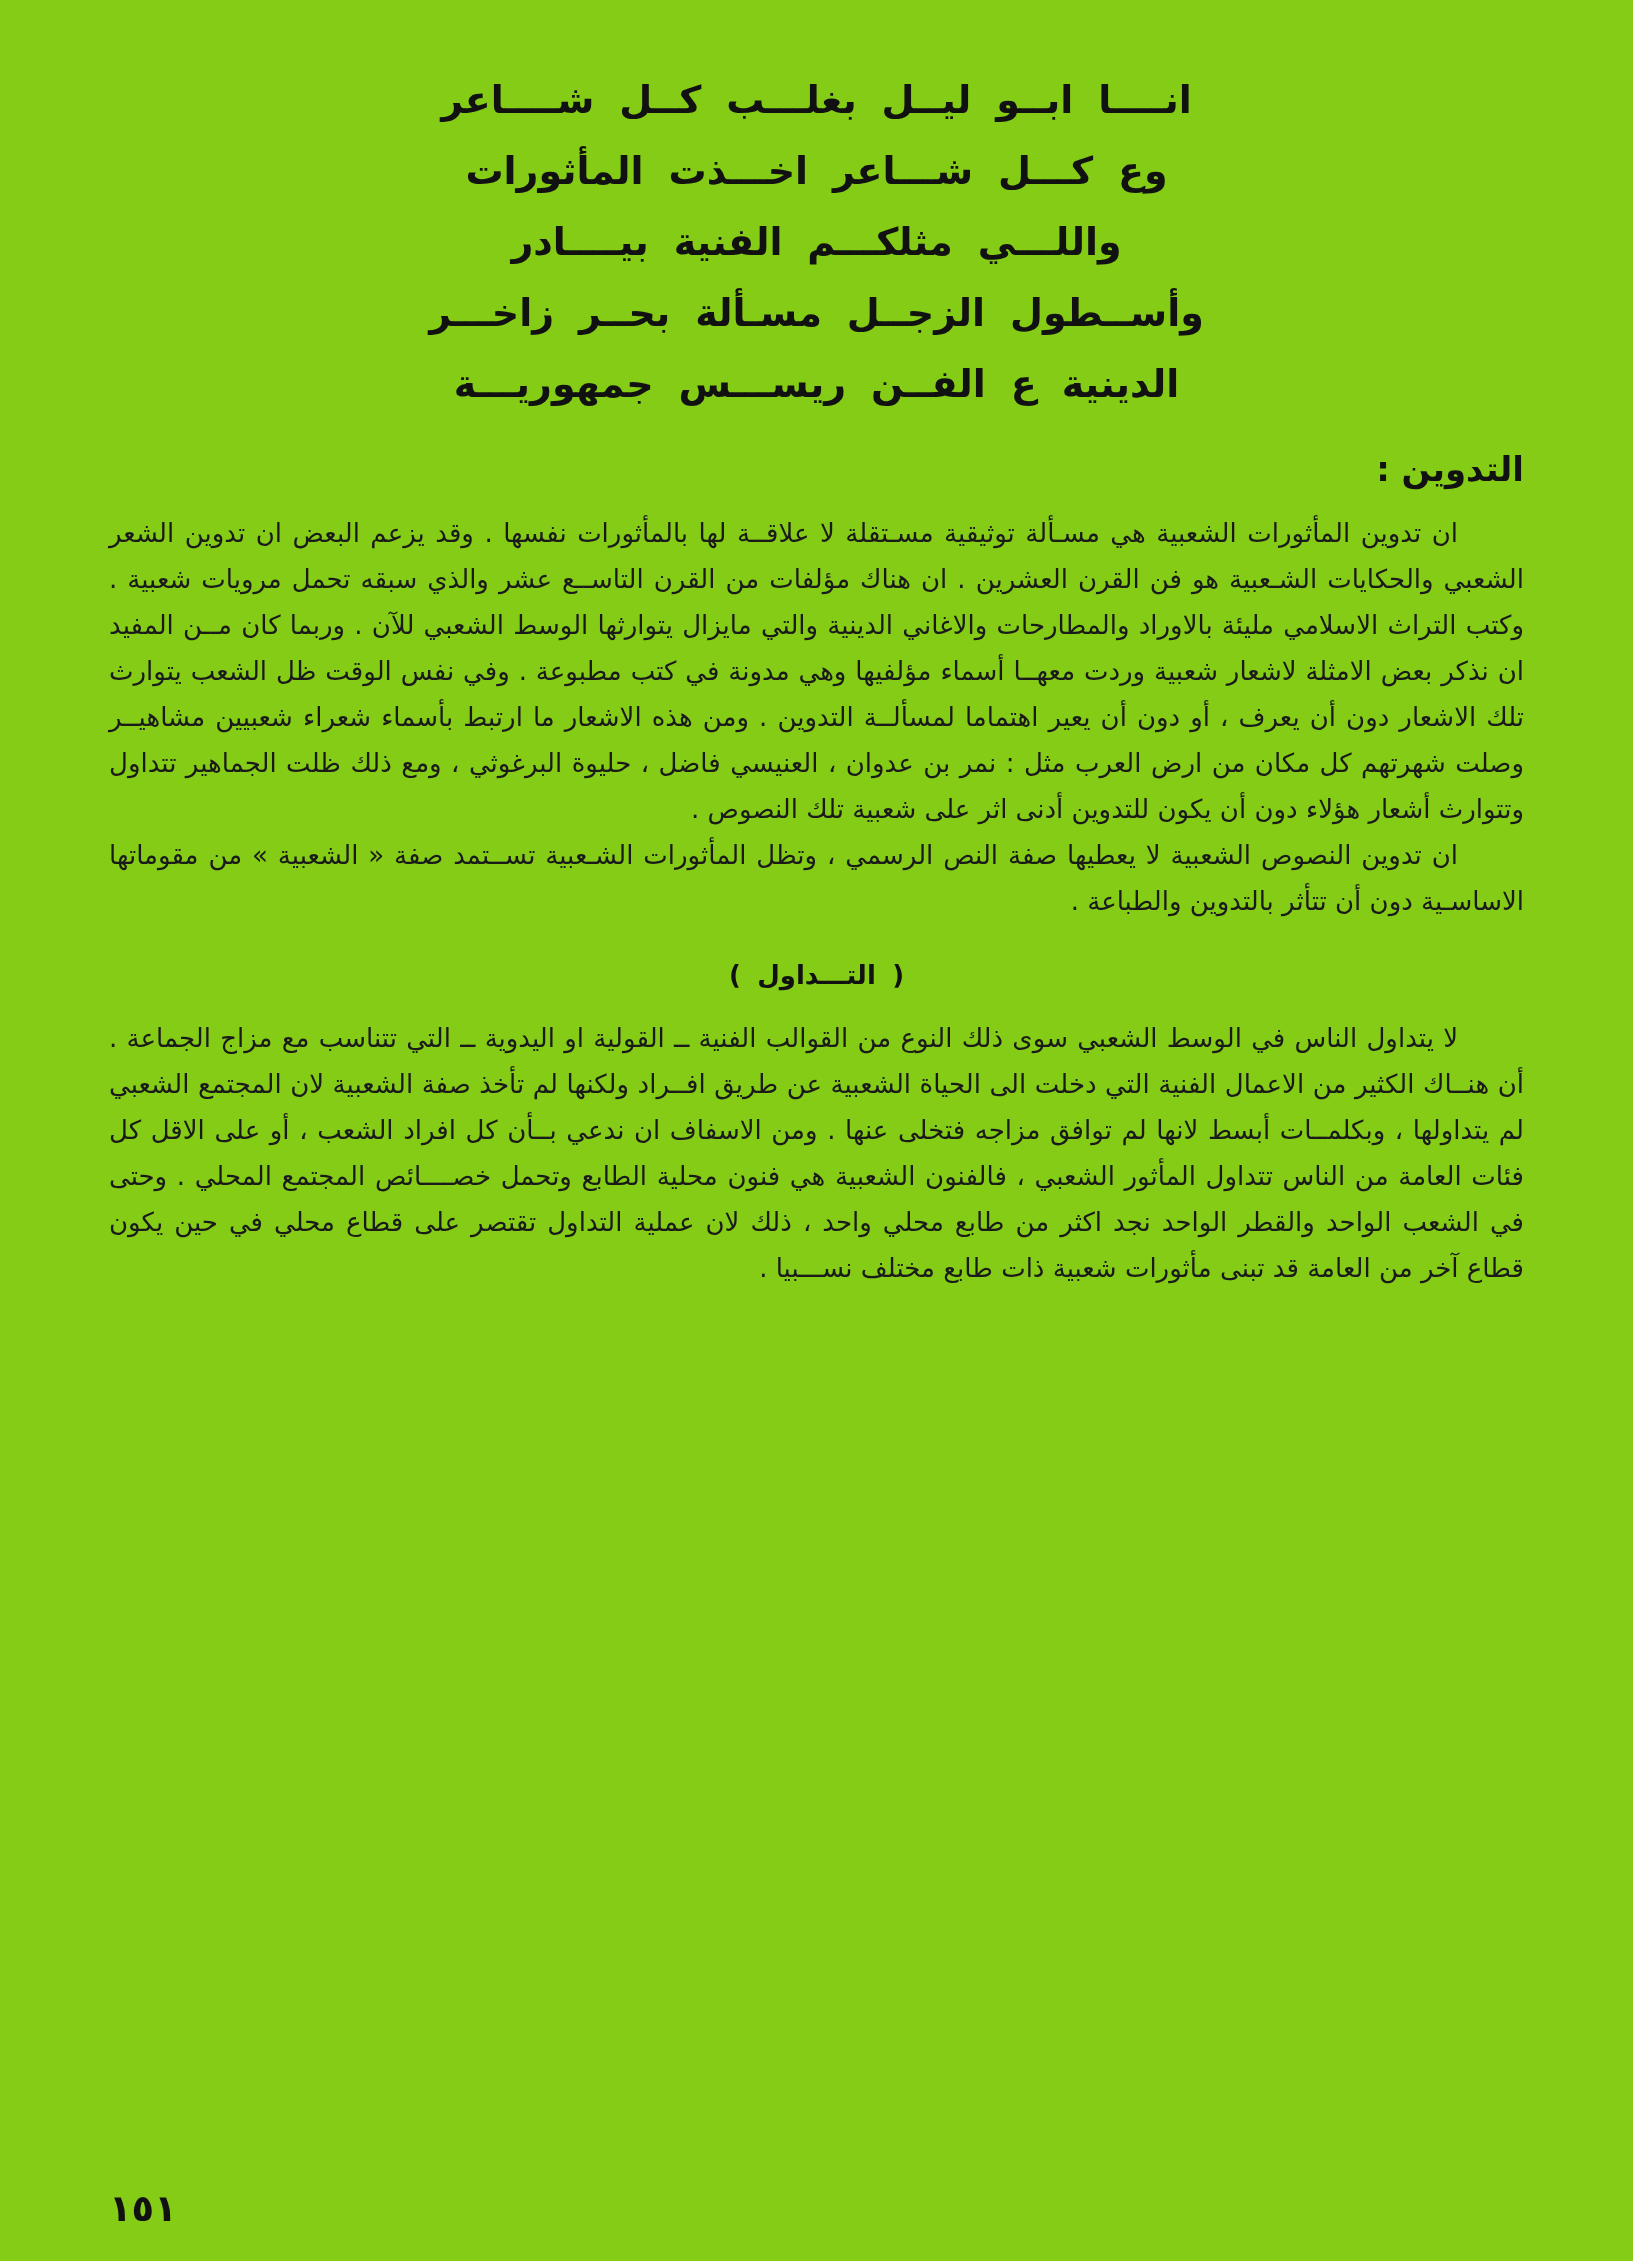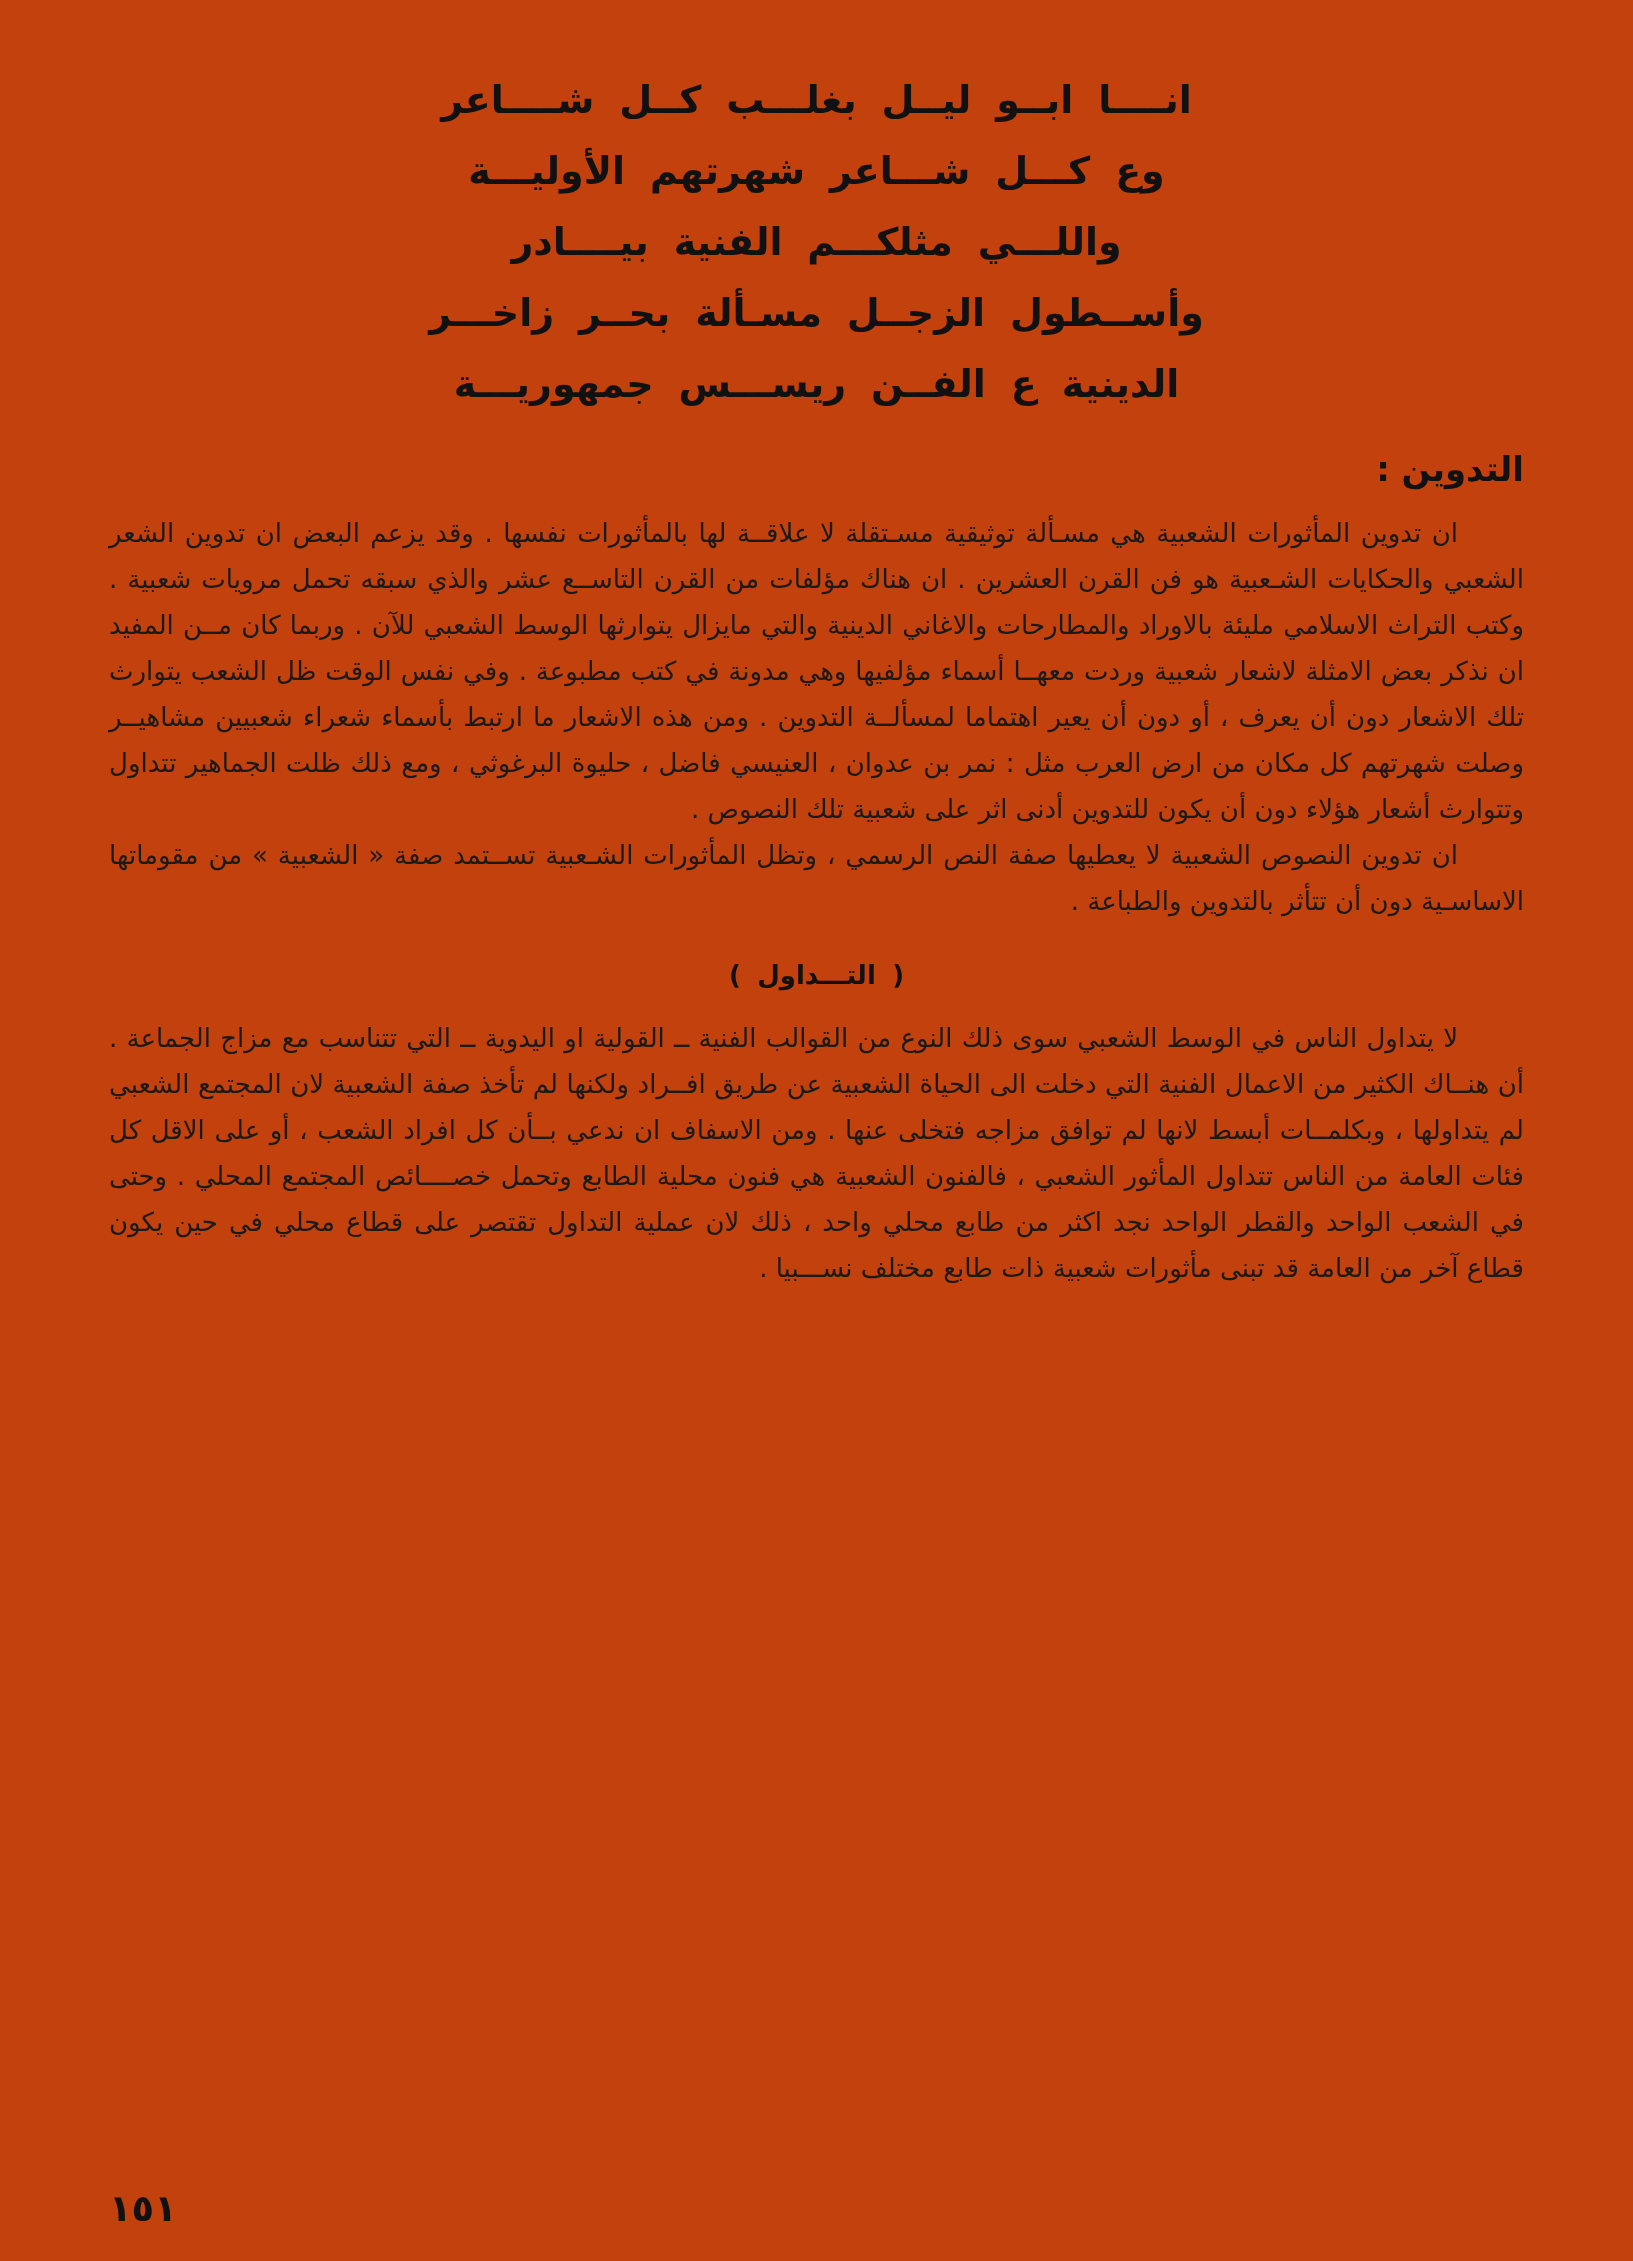--- a/index.html
+++ b/index.html
@@ -4,21 +4,21 @@
 <style>
   html, body {
     margin: 0;
     padding: 0;
     background: #ffffff;
   }
   .page {
     width: 1633px;
     height: 2261px;
     box-sizing: border-box;
-    background: #c2410c;
+    background: #84cc16;
     direction: rtl;
     font-family: "DejaVu Sans", sans-serif;
     color: #151515;
     padding: 58px 109px 0 109px;
     position: relative;
     overflow: hidden;
   }
   .poem {
     width: 911px;
     margin: 7.3px auto 29px auto;
@@ -66,21 +66,21 @@
     text-align: center;
   }
 </style>
 </head>
 <body>
 
 <div class="page">
 
   <div class="poem">
     <div class="poem-line">انــــا ابــو ليــل بغلـــب كــل شــــاعر</div>
-    <div class="poem-line">وع كـــل شـــاعر شهرتهم الأوليـــة</div>
+    <div class="poem-line">وع كـــل شـــاعر اخـــذت المأثورات</div>
     <div class="poem-line">واللـــي مثلكـــم الفنية بيــــادر</div>
     <div class="poem-line">وأســطول الزجــل مسـألة بحــر زاخـــر</div>
     <div class="poem-line">الدينية ع الفــن ريســـس جمهوريـــة</div>
   </div>
 
   <h2 class="section-heading heading-right">التدوين :</h2>
 
   <p class="body-para">ان تدوين المأثورات الشعبية هي مسـألة توثيقية مسـتقلة لا علاقــة لها بالمأثورات نفسها . وقد يزعم البعض ان تدوين الشعر الشعبي والحكايات الشـعبية هو فن القرن العشرين . ان هناك مؤلفات من القرن التاســع عشر والذي سبقه تحمل مرويات شعبية . وكتب التراث الاسلامي مليئة بالاوراد والمطارحات والاغاني الدينية والتي مايزال يتوارثها الوسط الشعبي للآن . وربما كان مــن المفيد ان نذكر بعض الامثلة لاشعار شعبية وردت معهــا أسماء مؤلفيها وهي مدونة في كتب مطبوعة . وفي نفس الوقت ظل الشعب يتوارث تلك الاشعار دون أن يعرف ، أو دون أن يعير اهتماما لمسألــة التدوين . ومن هذه الاشعار ما ارتبط بأسماء شعراء شعبيين مشاهيــر وصلت شهرتهم كل مكان من ارض العرب مثل : نمر بن عدوان ، العنيسي فاضل ، حليوة البرغوثي ، ومع ذلك ظلت الجماهير تتداول وتتوارث أشعار هؤلاء دون أن يكون للتدوين أدنى اثر على شعبية تلك النصوص .</p>
   <p class="body-para">ان تدوين النصوص الشعبية لا يعطيها صفة النص الرسمي ، وتظل المأثورات الشـعبية تســتمد صفة « الشعبية » من مقوماتها الاساسـية دون أن تتأثر بالتدوين والطباعة .</p>
 

